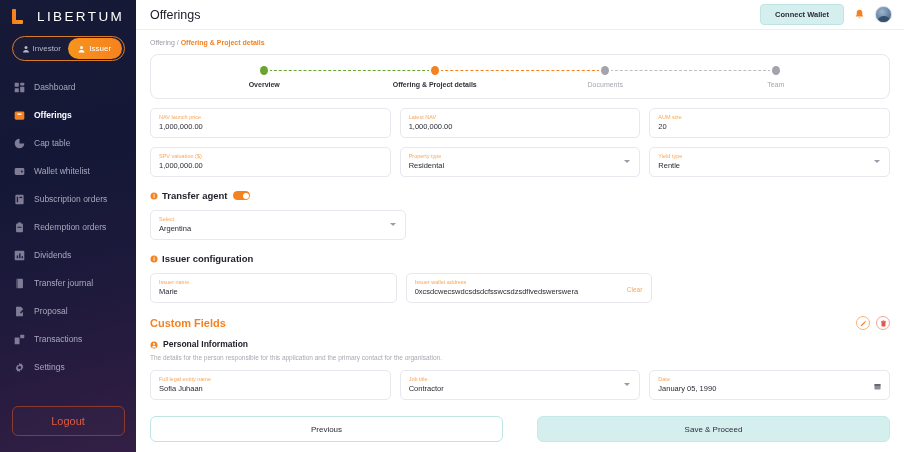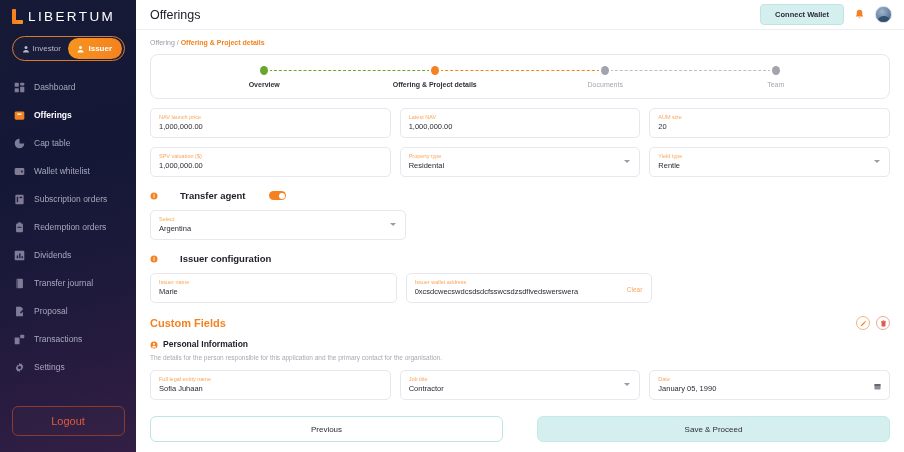--- a/index.html
+++ b/index.html
@@ -12,21 +12,21 @@
   .app { display: flex; width: 904px; height: 452px; }
 
   
   .sidebar {
     width: 136px; height: 452px; flex: 0 0 136px;
     background: linear-gradient(165deg, #171a37 0%, #141735 35%, #1d1a3c 62%, #2a1c40 85%, #331f45 100%);
     position: relative;
     display: flex; flex-direction: column;
   }
   .logo-row {
-    display: flex; align-items: center; gap: 5px;
+    display: flex; align-items: center; gap: 14px;
     padding: 9px 0 0 12px;
   }
   .logo-mark {
     width: 11px; height: 15px; position: relative; flex: 0 0 11px;
   }
   .logo-mark i {
     position: absolute; display: block;
     background: #f58220;
   }
   .logo-mark i.v { left: 0; top: 0; width: 4px; height: 15px; border-radius: 1px; }
@@ -42,21 +42,21 @@
     display: flex; align-items: center; padding: 2px;
     background: rgba(255,255,255,0.02);
   }
   .role-opt {
     flex: 1; height: 21px; border-radius: 11px;
     display: flex; align-items: center; justify-content: center; gap: 3px;
     font-size: 8px; color: #b8b6c9; cursor: pointer;
   }
   .role-opt.active {
     background: linear-gradient(90deg,#f7941e,#f58220);
-    color: #ffffff; font-weight: 700;
+    color: #ffffff; font-weight: 400;
   }
   .role-opt svg { width: 8px; height: 8px; display: block; }
 
   .nav { margin-top: 12px; flex: 1; }
   .nav-item {
     display: flex; align-items: center; gap: 9px;
     height: 28px; padding-left: 14px; cursor: pointer;
     font-size: 8.5px; color: #a9a7bd;
   }
   .nav-item.active { color: #ffffff; font-weight: 700; }
@@ -145,21 +145,21 @@
   }
   .clear-btn {
     position: absolute; right: 9px; top: 50%; transform: translateY(-30%);
     font-size: 6.5px; color: #f9a65a; cursor: pointer;
   }
   .cal-ico { position: absolute; right: 8px; top: 50%; transform: translateY(-30%);
     width: 7px; height: 7px; color: #8e8d9c; }
   .cal-ico svg { width: 7px; height: 7px; display: block; }
 
   
-  .sec-head { display: flex; align-items: center; gap: 22px; margin-top: 13px; }
+  .sec-head { display: flex; align-items: center; gap: 4px; margin-top: 13px; }
   .sec-ico { width: 8px; height: 8px; color: #f58220; display: block; }
   .sec-ico svg { width: 8px; height: 8px; display: block; }
   .sec-title { font-size: 9.5px; color: #22222e; font-weight: 700; }
   .switch {
     width: 17px; height: 9px; border-radius: 5px; background: #f58220;
     position: relative; cursor: pointer; margin-left: 2px;
   }
   .switch::after {
     content: ""; position: absolute; right: 1.5px; top: 1.5px;
     width: 6px; height: 6px; border-radius: 50%; background: #fff;

